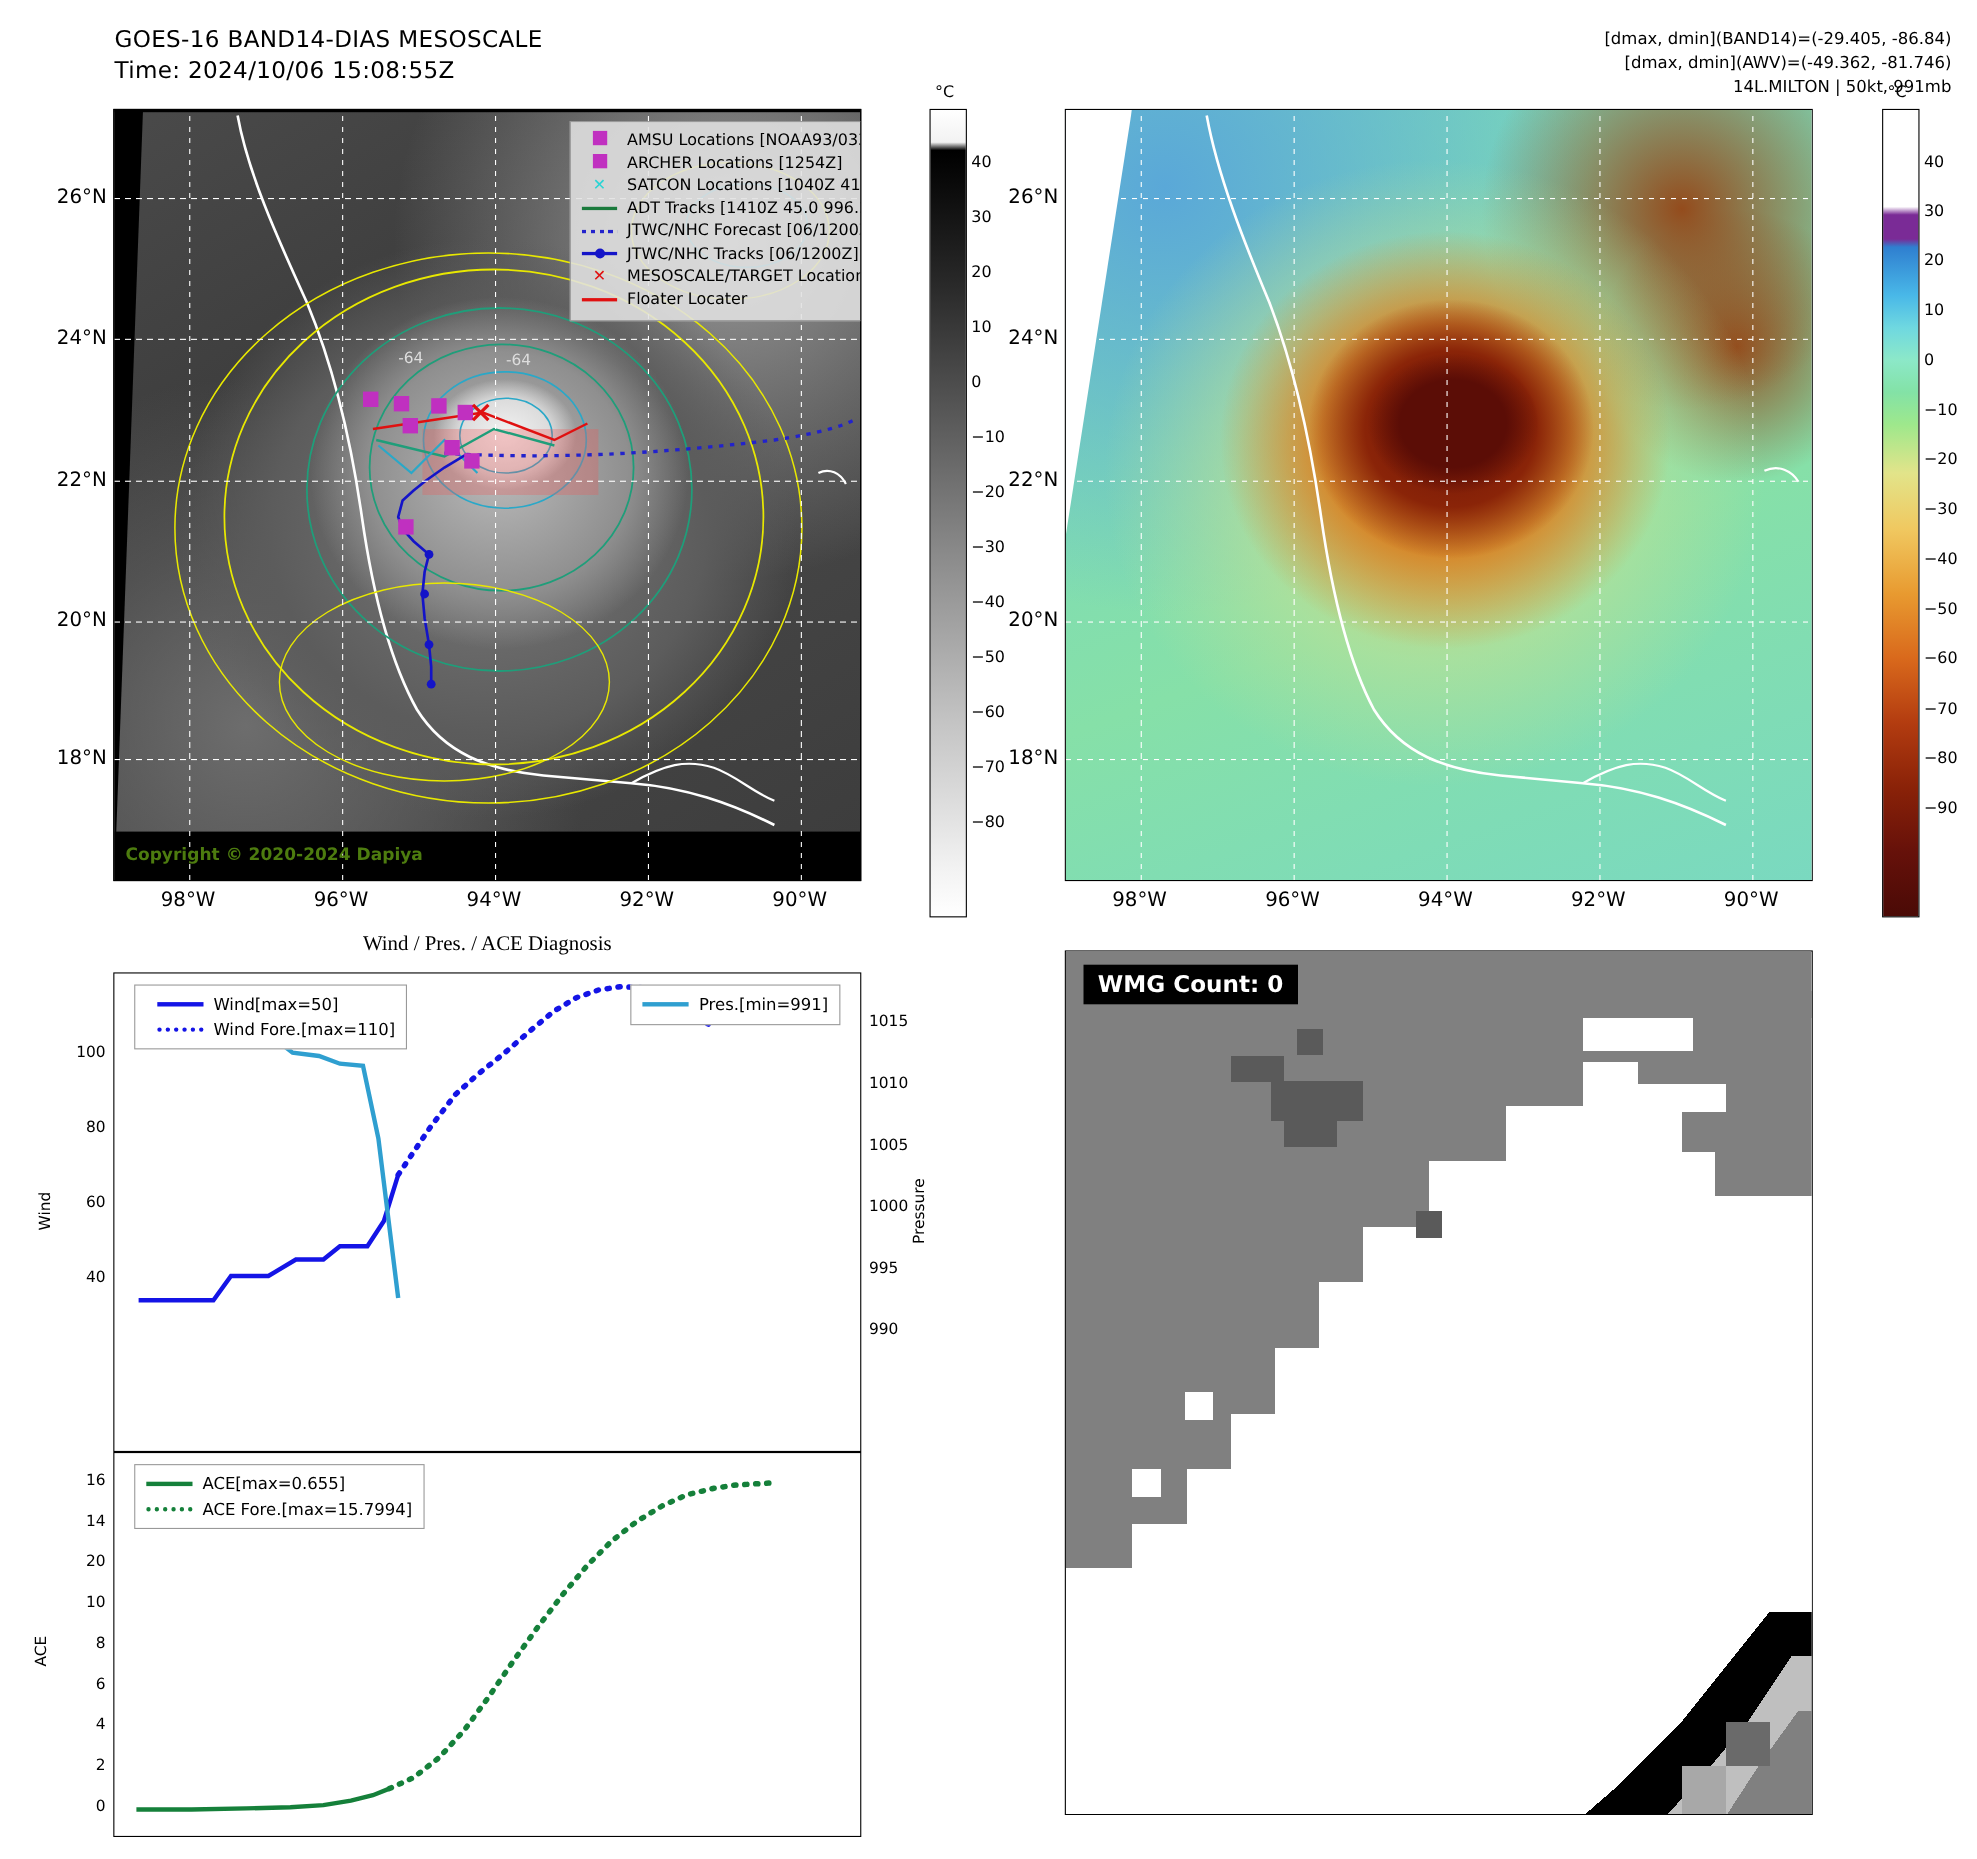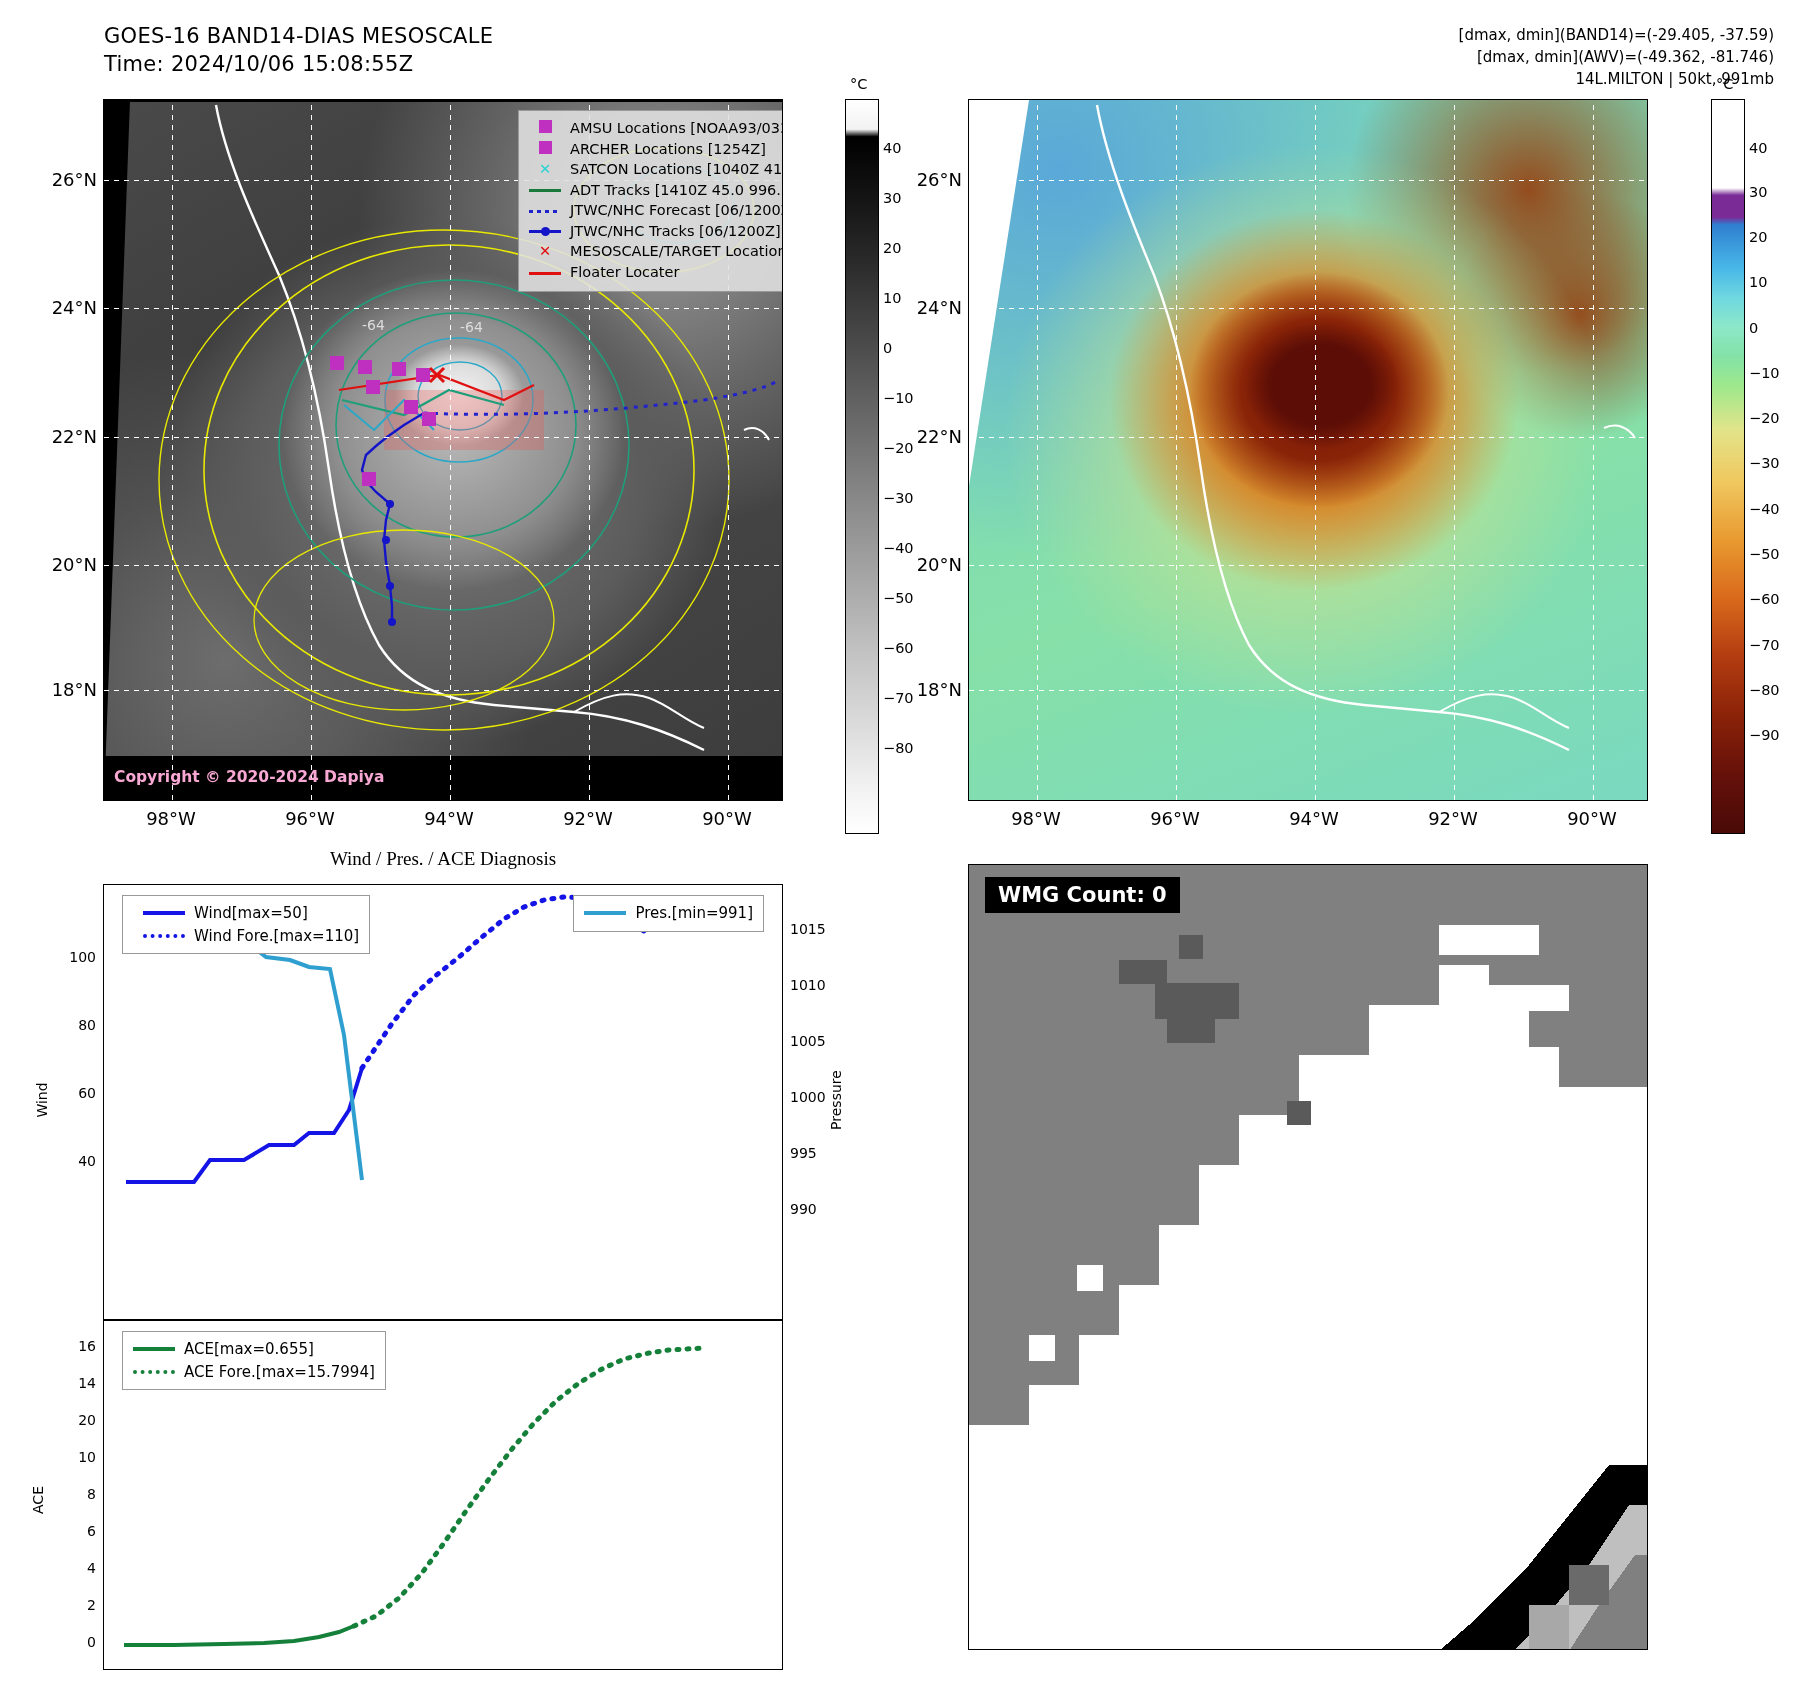--- a/index.html
+++ b/index.html
@@ -23,21 +23,21 @@
       linear-gradient(150deg,#4a4a4a 0%,#3a3a3a 40%,#444 70%,#3c3c3c 100%);
   }
   .ir-darkcorner{position:absolute;background:#000;}
   .grid-line{position:absolute;background:rgba(255,255,255,.75);}
   .grid-line.h{height:1px;left:0;right:0;
     background-image:repeating-linear-gradient(90deg,#fff 0 5px,rgba(255,255,255,0) 5px 10px);
     background-color:transparent;}
   .grid-line.v{width:1px;top:0;bottom:0;
     background-image:repeating-linear-gradient(0deg,#fff 0 5px,rgba(255,255,255,0) 5px 10px);
     background-color:transparent;}
-  .copyright{position:absolute;left:10px;bottom:14px;color:#f9a8d4;font-weight:bold;font-size:15.5px;}
+  .copyright{position:absolute;left:10px;bottom:14px;color:#4d7c0f;font-weight:bold;font-size:15.5px;}
 
   .axis-lab{position:absolute;font-size:18px;}
   .ylab-ir{right:100%;margin-right:6px;transform:translateY(-50%);white-space:nowrap;}
   .xlab-ir{top:100%;margin-top:7px;transform:translateX(-50%);white-space:nowrap;}
 
   
   #ir-legend{position:absolute;left:414px;top:10px;background:rgba(225,225,225,.88);border:1px solid #999;
     padding:7px 9px 8px 9px;font-size:14.5px;line-height:1.42;}
   #ir-legend .row{display:flex;align-items:center;gap:8px;white-space:nowrap;}
   .sw{display:inline-block;width:34px;text-align:center;flex:none;}
@@ -80,21 +80,21 @@
 </style>
 </head>
 <body>
 
 <div class="abs title" style="left:104px;top:22px;">
   <div>GOES-16 BAND14-DIAS MESOSCALE</div>
   <div>Time: 2024/10/06 15:08:55Z</div>
 </div>
 
 <div class="abs hdr-right" style="right:23px;top:25px;width:700px;">
-  <div>[dmax, dmin](BAND14)=(-29.405, -37.59)</div>
+  <div>[dmax, dmin](BAND14)=(-29.405, -86.84)</div>
   <div>[dmax, dmin](AWV)=(-49.362, -81.746)</div>
   <div>14L.MILTON | 50kt, 991mb</div>
 </div>
 
 <div class="panel" id="ir-panel">
   <div class="ir-bg"></div>
 
   <div class="ir-darkcorner" style="left:0;top:0;width:26px;height:702px;clip-path:polygon(0 0,100% 0,0 100%);"></div>
   <div class="ir-darkcorner" style="left:0;bottom:0;width:680px;height:44px;"></div>
   <div class="ir-darkcorner" style="left:0;top:0;width:680px;height:2px;"></div>

